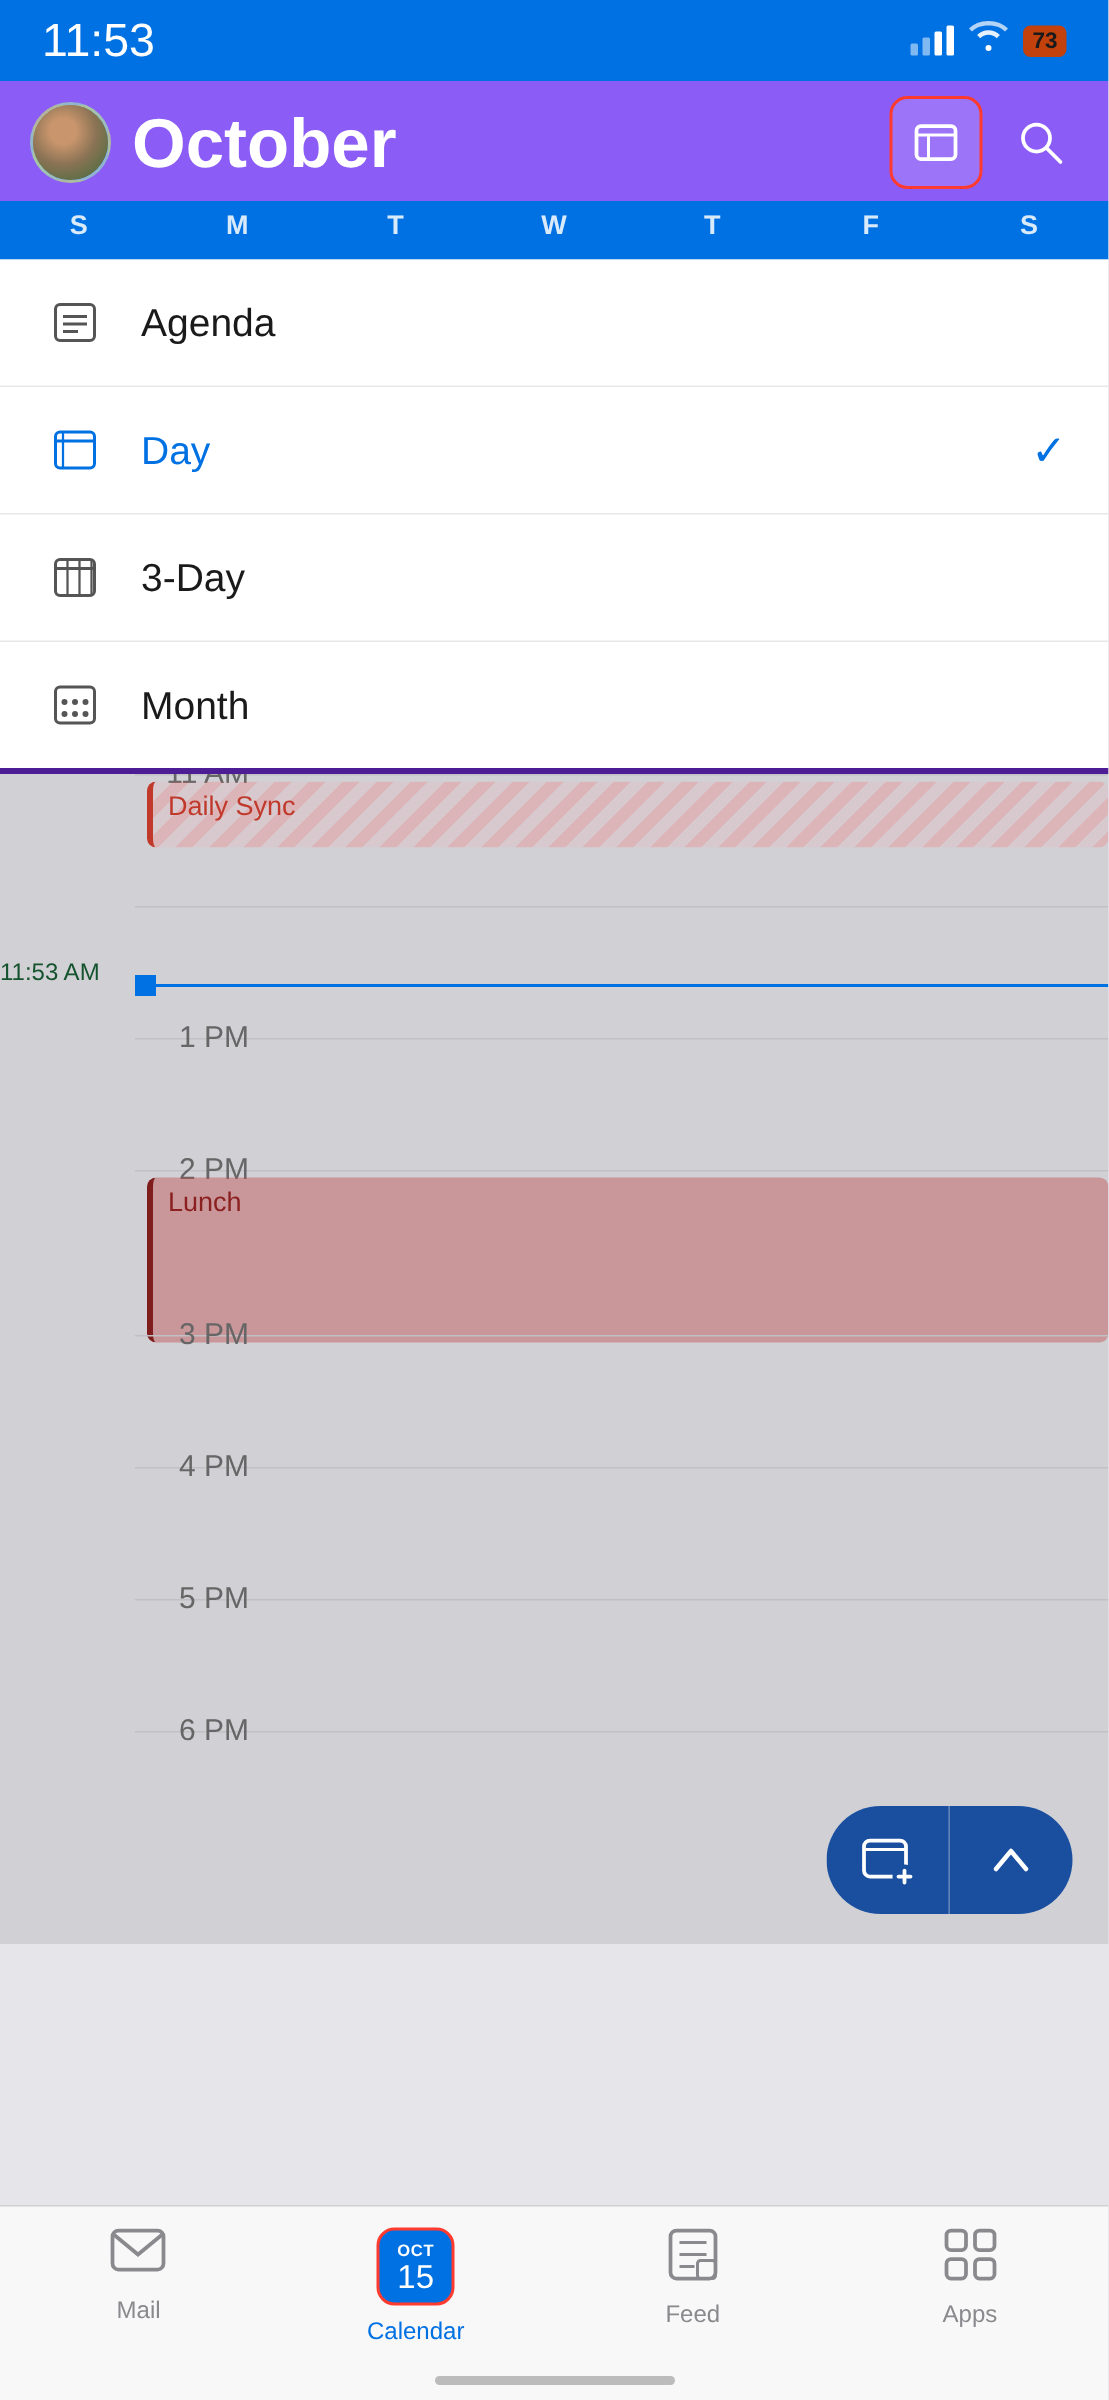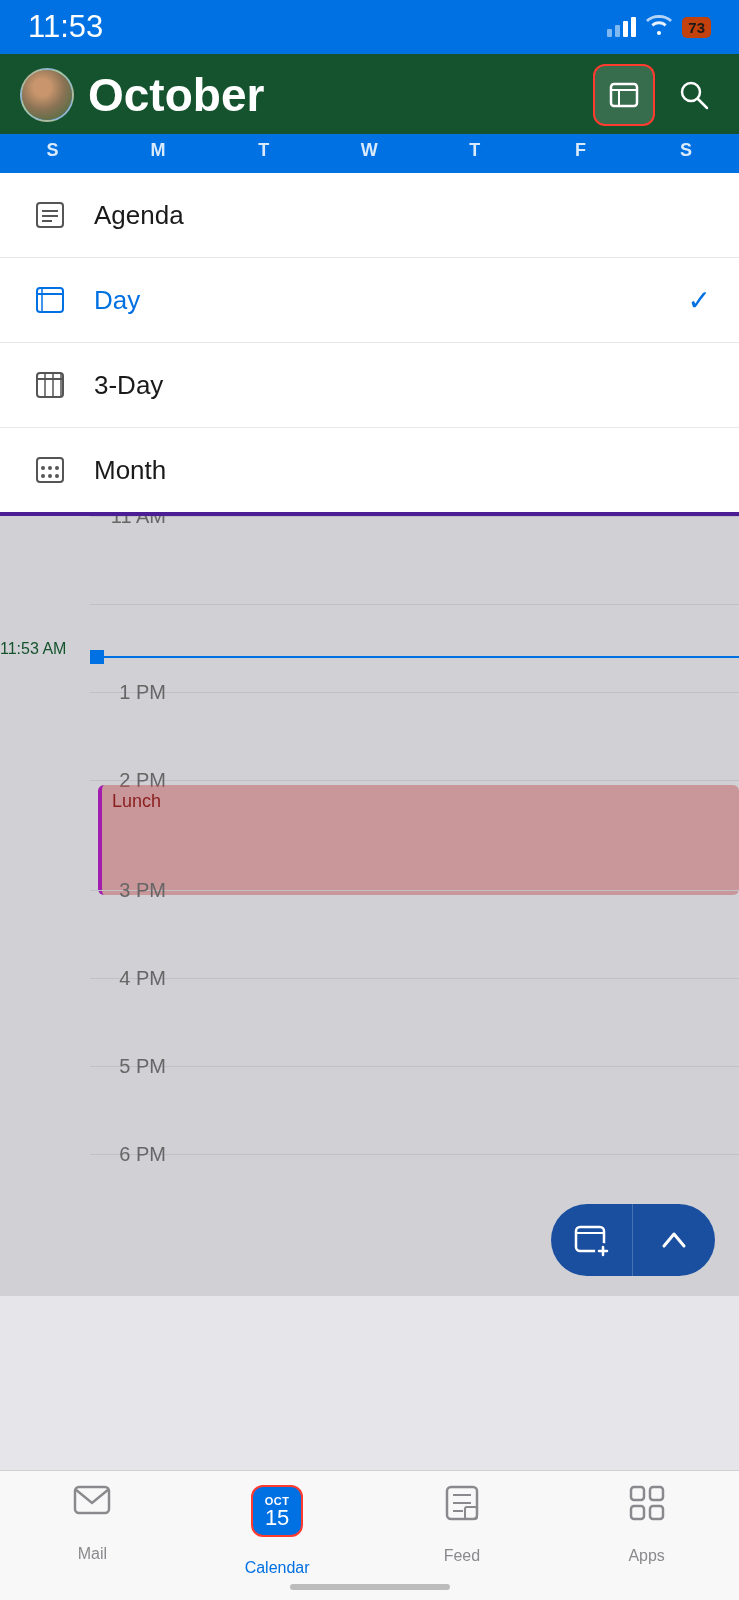--- a/index.html
+++ b/index.html
@@ -52,21 +52,21 @@
       background: #c2410c;
       border-radius: 5px;
       padding: 2px 6px;
       font-size: 15px;
       font-weight: 600;
       color: #1a1a1a;
     }
 
     
     .header {
-      background: #14532d;
+      background: #8b5cf6;
       padding: 10px 20px 8px 20px;
       display: flex;
       align-items: center;
       justify-content: space-between;
     }
     .header-left {
       display: flex;
       align-items: center;
       gap: 14px;
     }
@@ -221,21 +221,21 @@
         rgba(255,160,160,0.15) 16px
       );
       color: #c0392b;
       border-left: 4px solid #c0392b;
       height: 44px;
       top: 0;
     }
     .event-lunch {
       background: rgba(192, 80, 80, 0.45);
       color: #8b2020;
-      border-left: 4px solid #a21caf;
+      border-left: 4px solid #7f1d1d;
       height: 110px;
       top: 0;
     }
 
     
     .fab-area {
       position: absolute;
       bottom: 20px;
       right: 24px;
       display: flex;
@@ -272,21 +272,21 @@
       border-top: 1px solid #d0d0d0;
       display: flex;
       align-items: flex-start;
       padding-top: 10px;
     }
     .tab-item {
       flex: 1;
       display: flex;
       flex-direction: column;
       align-items: center;
-      gap: 22px;
+      gap: 9px;
       cursor: pointer;
       padding-top: 4px;
     }
     .tab-label {
       font-size: 16px;
       color: #8a8a8e;
     }
     .tab-item.active .tab-label {
       color: #0071e3;
     }
@@ -445,20 +445,23 @@
       </div>
       <span class="menu-label">Month</span>
     </div>
   </div>
 
   <div class="calendar-content" style="height: 780px; position: relative;">
     <div class="time-grid">
 
       <div class="time-row" style="height: 88px; position: relative;">
         <span class="time-label">11 AM</span>
+        <div class="event-block event-daily-sync" style="top:4px; height: 44px;">
+          <span>Daily Sync</span>
+        </div>
       </div>
 
       <div style="position: absolute; top: 134px; left: 90px; right: 0; display: flex; align-items: center; z-index: 5;">
         <div style="position: absolute; left: -90px; font-size: 16px; color: #14532d; font-weight: 500; white-space: nowrap; top: -10px;">11:53 AM</div>
         <div style="width: 14px; height: 14px; background: #0071e3; border-radius: 50; margin-left: 0;">
           <div style="width: 12px; height: 12px; background: #0071e3; border-radius: 50%;"></div>
         </div>
         <div style="flex:1; height: 2px; background: #0071e3;"></div>
       </div>
 

